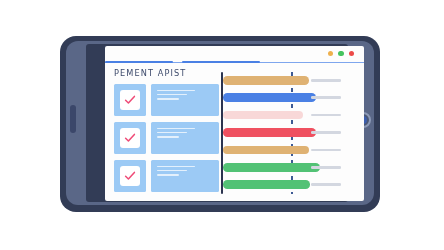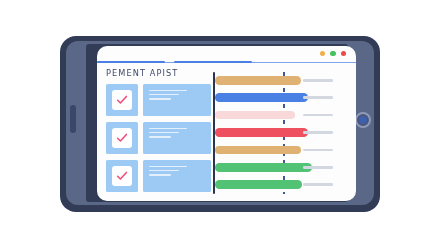--- a/index.html
+++ b/index.html
@@ -43,26 +43,26 @@
     left: 26px;
     top: 8px;
     width: 262px;
     height: 158px;
     background: #323c56;
     border-radius: 3px;
     box-sizing: border-box;
   }
   #tablet-screen {
     position: absolute;
-    left: 11px;
+    left: 19px;
     top: 1.5px;
     width: 259px;
     height: 155px;
     background: #fdfdfd;
-    border-radius: 10px;
+    border-radius: 2px;
     overflow: hidden;
     box-sizing: border-box;
   }
   
   #side-button {
     position: absolute;
     left: 10px;
     top: 69px;
     width: 6px;
     height: 28px;

